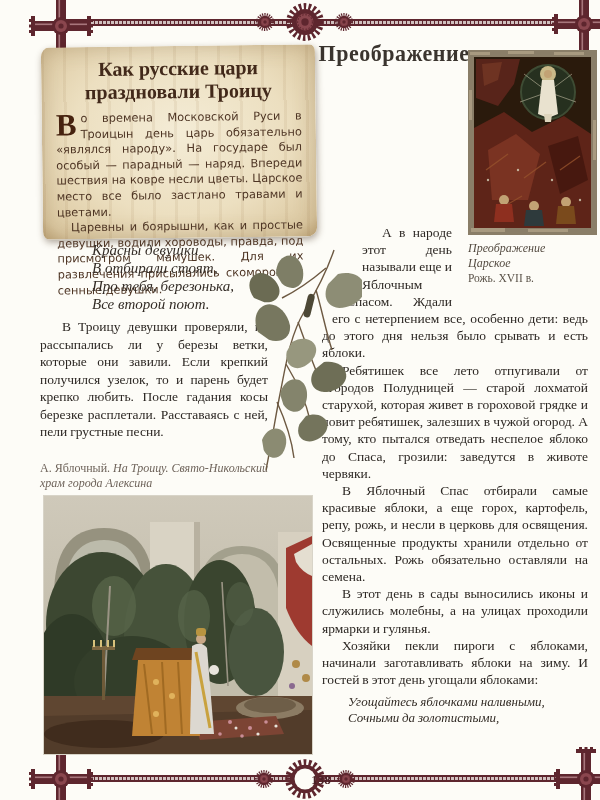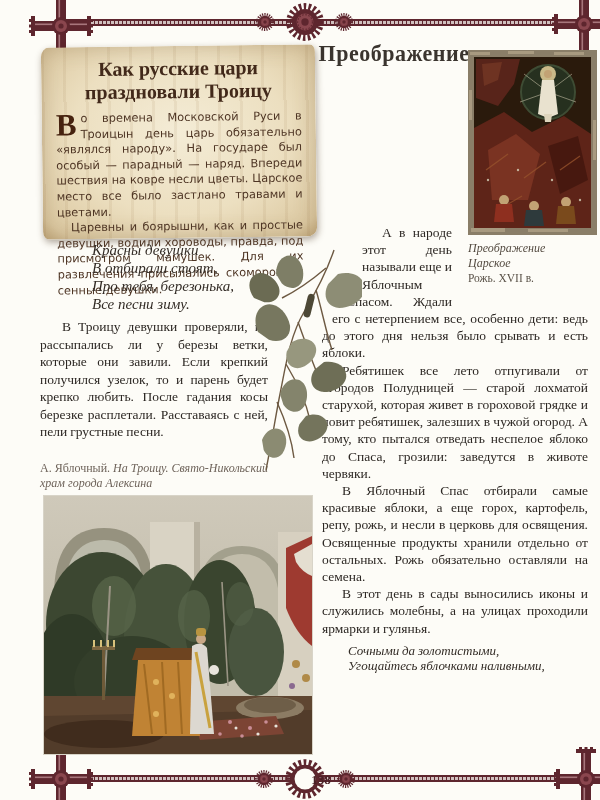--- a/index.html
+++ b/index.html
@@ -157,21 +157,21 @@
     <div class="parch-body">
       <p><span class="dropcap">В</span><span>о времена Московской Руси в Троицын день царь обязательно «являлся народу». На государе был особый — парадный — наряд. Впереди шествия на ковре несли цветы. Царское место все было застлано травами и цветами.</span></p>
       <p>Царевны и боярышни, как и простые девушки, водили хороводы, правда, под присмотром мамушек. Для их развлечения присылались скоморохи и сенные девушки.</p>
     </div>
   </div>
 
   <div class="poem poem-left">
     <div>Красны девушки</div>
     <div>В отбирали стоят,</div>
     <div>Про тебя, березонька,</div>
-    <div>Все песни зиму.</div>
+    <div>Все второй поют.</div>
   </div>
 
   <div class="para-left">В Троицу девушки проверяли, не рассыпались ли у березы ветки, которые они завили. Если крепкий получился узелок, то и парень будет крепко любить. После гадания косы березке расплетали. Расставаясь с ней, пели грустные песни.</div>
 
   <div class="caption caption-left">
     <span>А. Яблочный.</span>
     <span class="it">На Троицу. Свято-Никольский храм города Алексина</span>
   </div>
 
   <svg class="painting" viewBox="0 0 268 258" preserveAspectRatio="none">
@@ -328,23 +328,24 @@
 
   <div class="rc-flow">
     <span class="fl-cap"></span>
     <span class="fl-b1"></span>
     <span class="fl-b2"></span>
     <span class="fl-b3"></span>
     <p class="ind">А в народе этот день называли еще и Яблочным Спасом. Ждали его с нетерпением все, особенно дети: ведь до этого дня нельзя было срывать и есть яблоки.</p>
     <p class="ind">Ребятишек все лето отпугивали от огородов Полудницей — старой лохматой старухой, которая живет в гороховой грядке и ловит ребятишек, залезших в чужой огород. А тому, кто пытался отведать неспелое яблоко до Спаса, грозили: заведутся в животе червяки.</p>
     <p class="ind">В Яблочный Спас отбирали самые красивые яблоки, а еще горох, картофель, репу, рожь, и несли в церковь для освящения. Освященные продукты хранили отдельно от остальных. Рожь обязательно оставляли на семена.</p>
     <p class="ind">В этот день в сады выносились иконы и служились молебны, а на улицах проходили ярмарки и гулянья.</p>
+    <p class="ind">Хозяйки пекли пироги с яблоками, начинали заготавливать яблоки на зиму. И гостей в этот день угощали яблоками:</p>
     <div class="poem-right">
+      <div>Угощайтесь яблочками наливными,</div>
       <div>Сочными да золотистыми,</div>
-      <div>Угощайтесь яблочками наливными,</div>
     </div>
   </div>
 
   <svg class="branch" viewBox="0 0 116 240">
     <g stroke="#6d5942" stroke-width="1.4" fill="none">
       <path d="M88,6 C80,30 70,48 58,68 C44,92 40,120 34,150 C30,170 26,196 20,226"></path>
       <path d="M80,24 C66,36 52,46 36,54"></path>
       <path d="M70,46 C76,66 80,88 86,106"></path>
       <path d="M52,78 C60,100 66,118 74,136"></path>
       <path d="M40,120 C52,140 60,158 64,176"></path>

